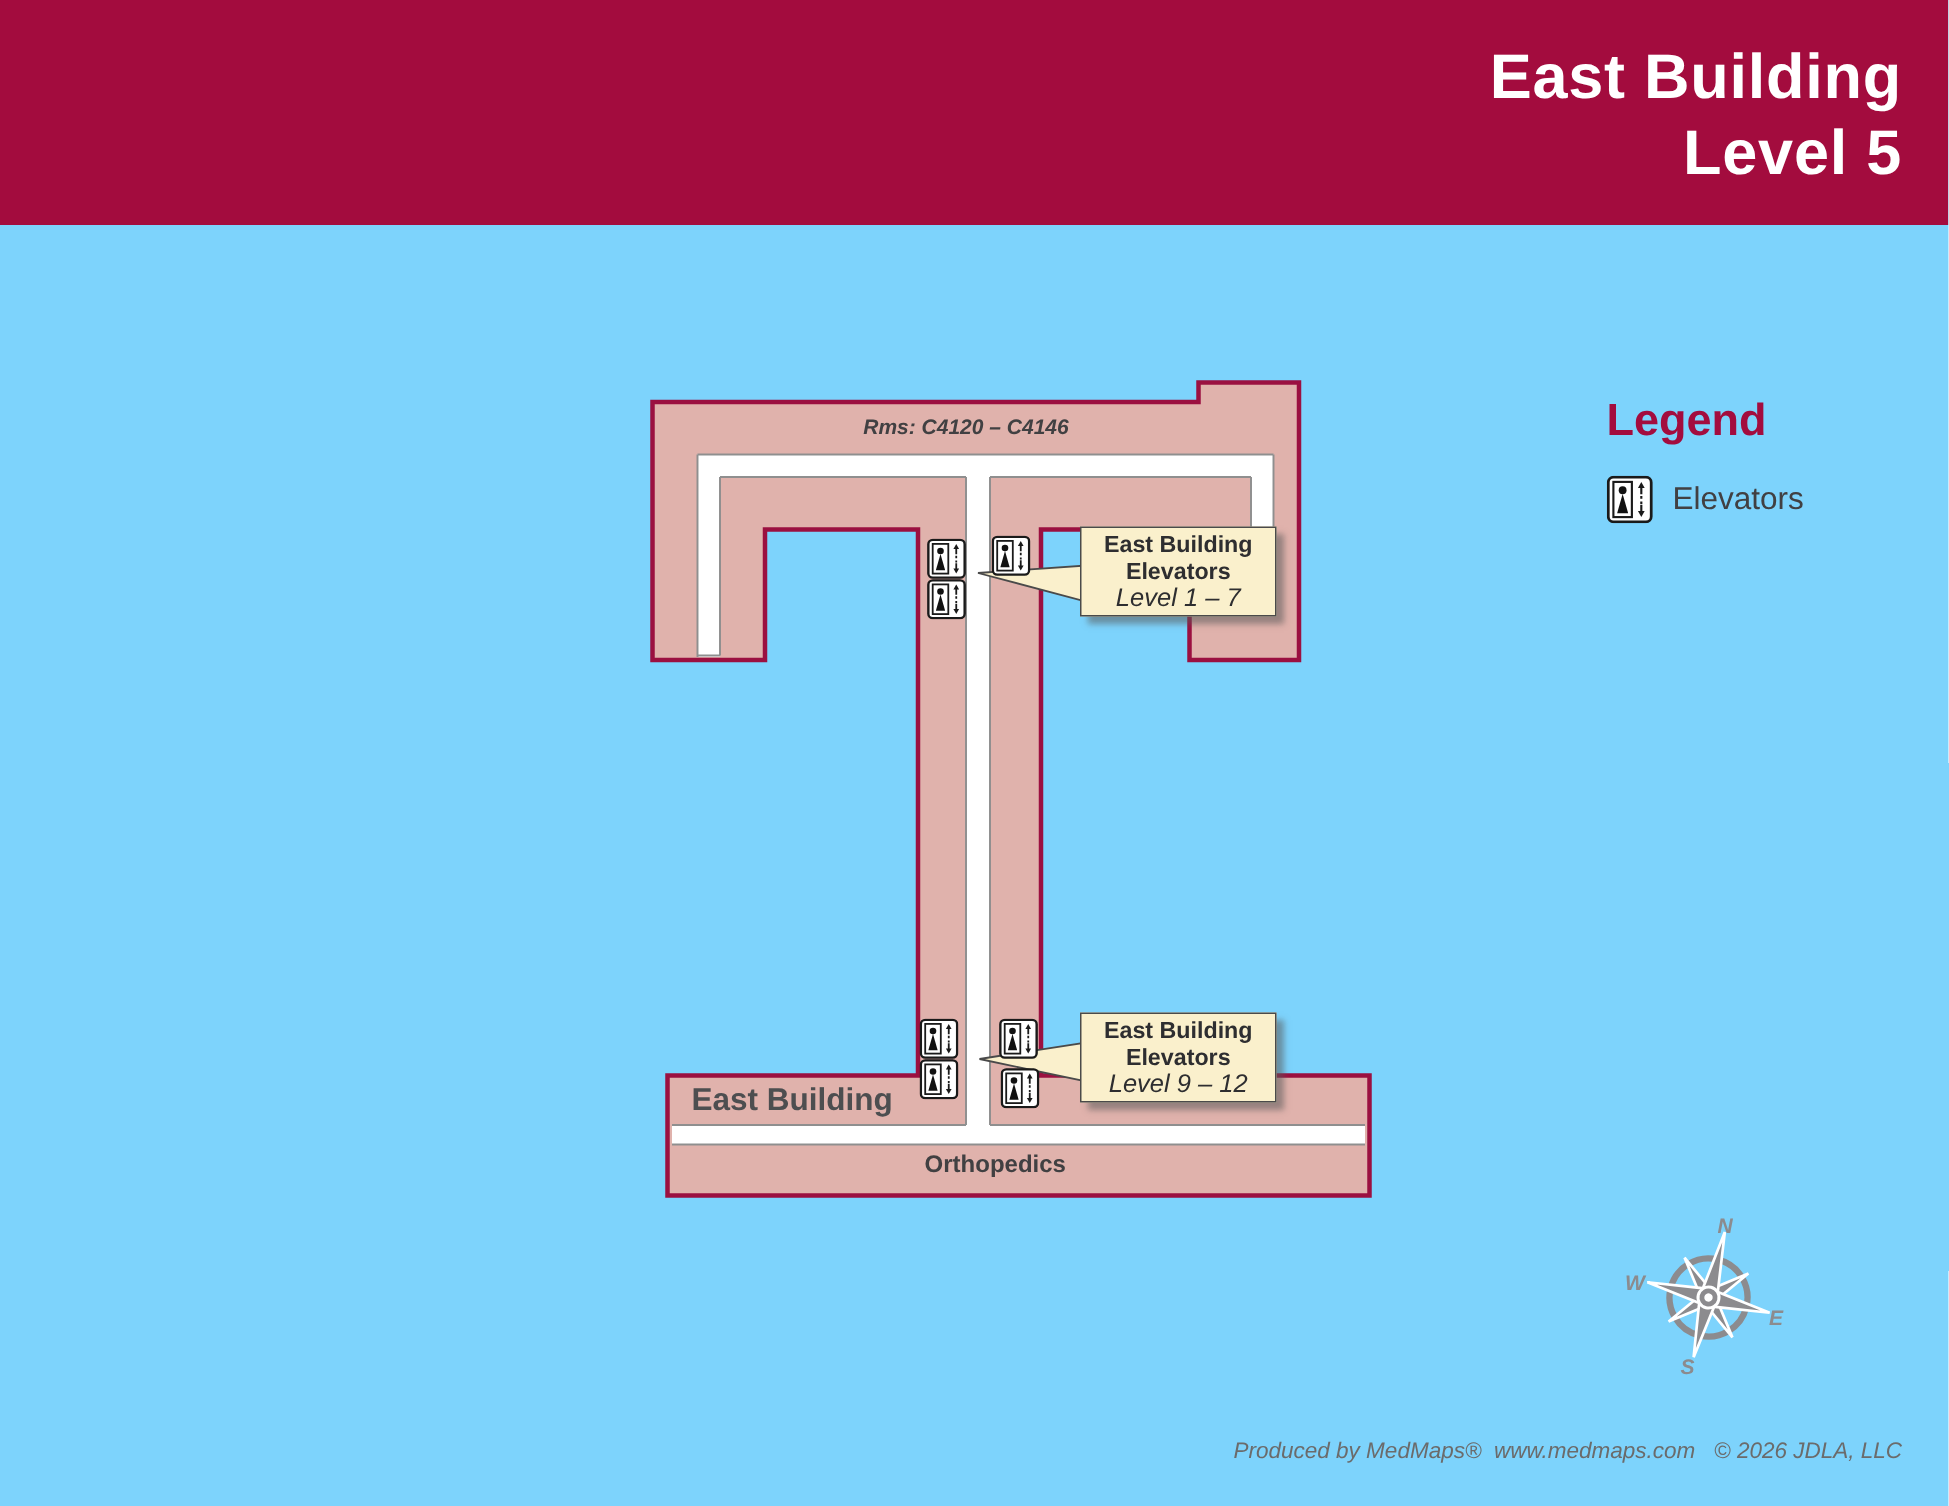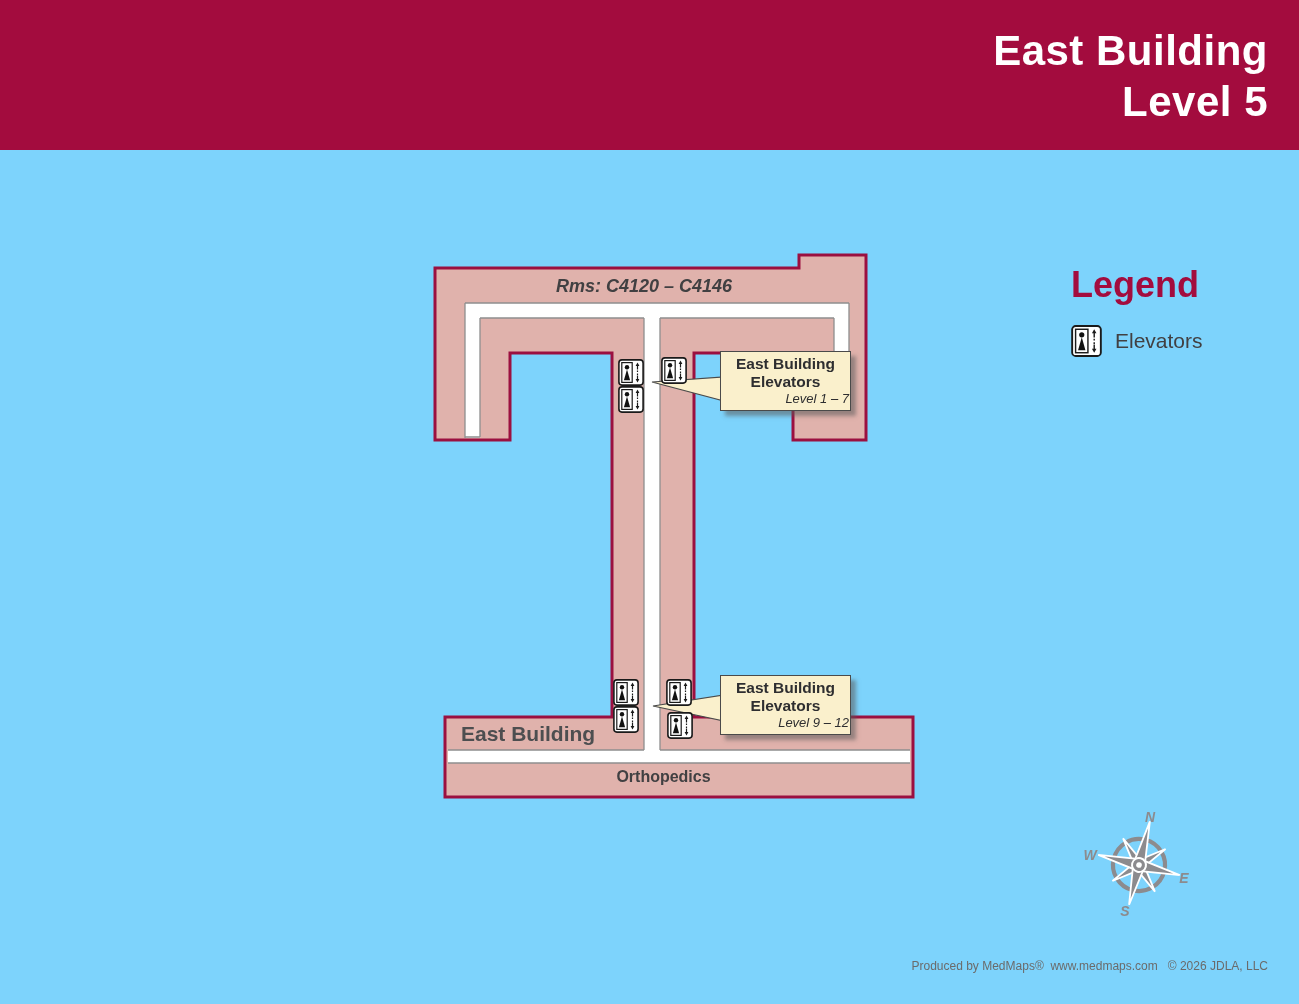--- a/index.html
+++ b/index.html
@@ -35,21 +35,21 @@
   .footprint { fill: #E0B2AC; stroke: #9B1040; stroke-width: 3; }
   .corridor { fill: #ffffff; }
   .gray-lines { fill: none; stroke: #8F8F8F; stroke-width: 1.3; }
   .tail { fill: #FAF0CC; stroke: #4A4A4A; stroke-width: 1.2; }
 
   
   .map-label { position: absolute; color: #414042; }
   .rms-label {
     left: 435px; top: 276px; width: 418px;
     text-align: center;
-    font-size: 18px; font-weight: 700; font-style: italic;
+    font-size: 14px; font-weight: 700; font-style: italic;
   }
   .eb-label {
     left: 461px; top: 722px;
     font-size: 21px; font-weight: 700; color: #4D4E50;
   }
   .ortho-label {
     left: 445px; top: 768px; width: 437px;
     text-align: center;
     font-size: 16px; font-weight: 700;
   }
@@ -61,27 +61,27 @@
     background: #FAF0CC;
     border: 1.5px solid #4A4A4A;
     box-shadow: 5px 5px 4px rgba(90, 90, 90, 0.55);
     text-align: center;
     padding: 3px 1px 2px 1px;
     color: #2E2E30;
   }
   .callout-top { left: 720px; top: 351px; }
   .callout-bottom { left: 720px; top: 675px; }
   .c-bold { font-size: 15.5px; font-weight: 700; line-height: 17.5px; }
-  .c-italic { font-size: 13px; font-style: italic; line-height: 17.5px; text-align: right; }
+  .c-italic { font-size: 17px; font-style: italic; line-height: 17.5px; }
 
   
   .legend { position: absolute; left: 1071px; top: 264px; }
   .legend-title {
     color: #A30C3E;
-    font-size: 36px;
+    font-size: 30px;
     font-weight: 700;
     margin-bottom: 19px;
   }
   .legend-row { display: flex; align-items: center; }
   .legend-icon { display: block; }
   .legend-label {
     color: #414042;
     font-size: 21px;
     margin-left: 13px;
   }
@@ -98,21 +98,22 @@
   }
   .rose-ring { fill: none; stroke: #8C8B8E; stroke-width: 4.2; }
   .rose-arm { fill: #8C8B8E; stroke: #ffffff; stroke-width: 1.8; }
   .rose-hub { fill: #8C8B8E; stroke: #ffffff; stroke-width: 2; }
   .rose-hole { fill: #ffffff; }
 
   
   .credits {
     position: absolute;
     right: 31px; top: 959px;
-    font-size: 12px;
+    font-size: 15px;
+    font-style: italic;
     color: #6B6B6B;
     white-space: pre;
   }
 </style>
 </head>
 <body>
 
 <div class="screen">
 
   <header class="banner">

